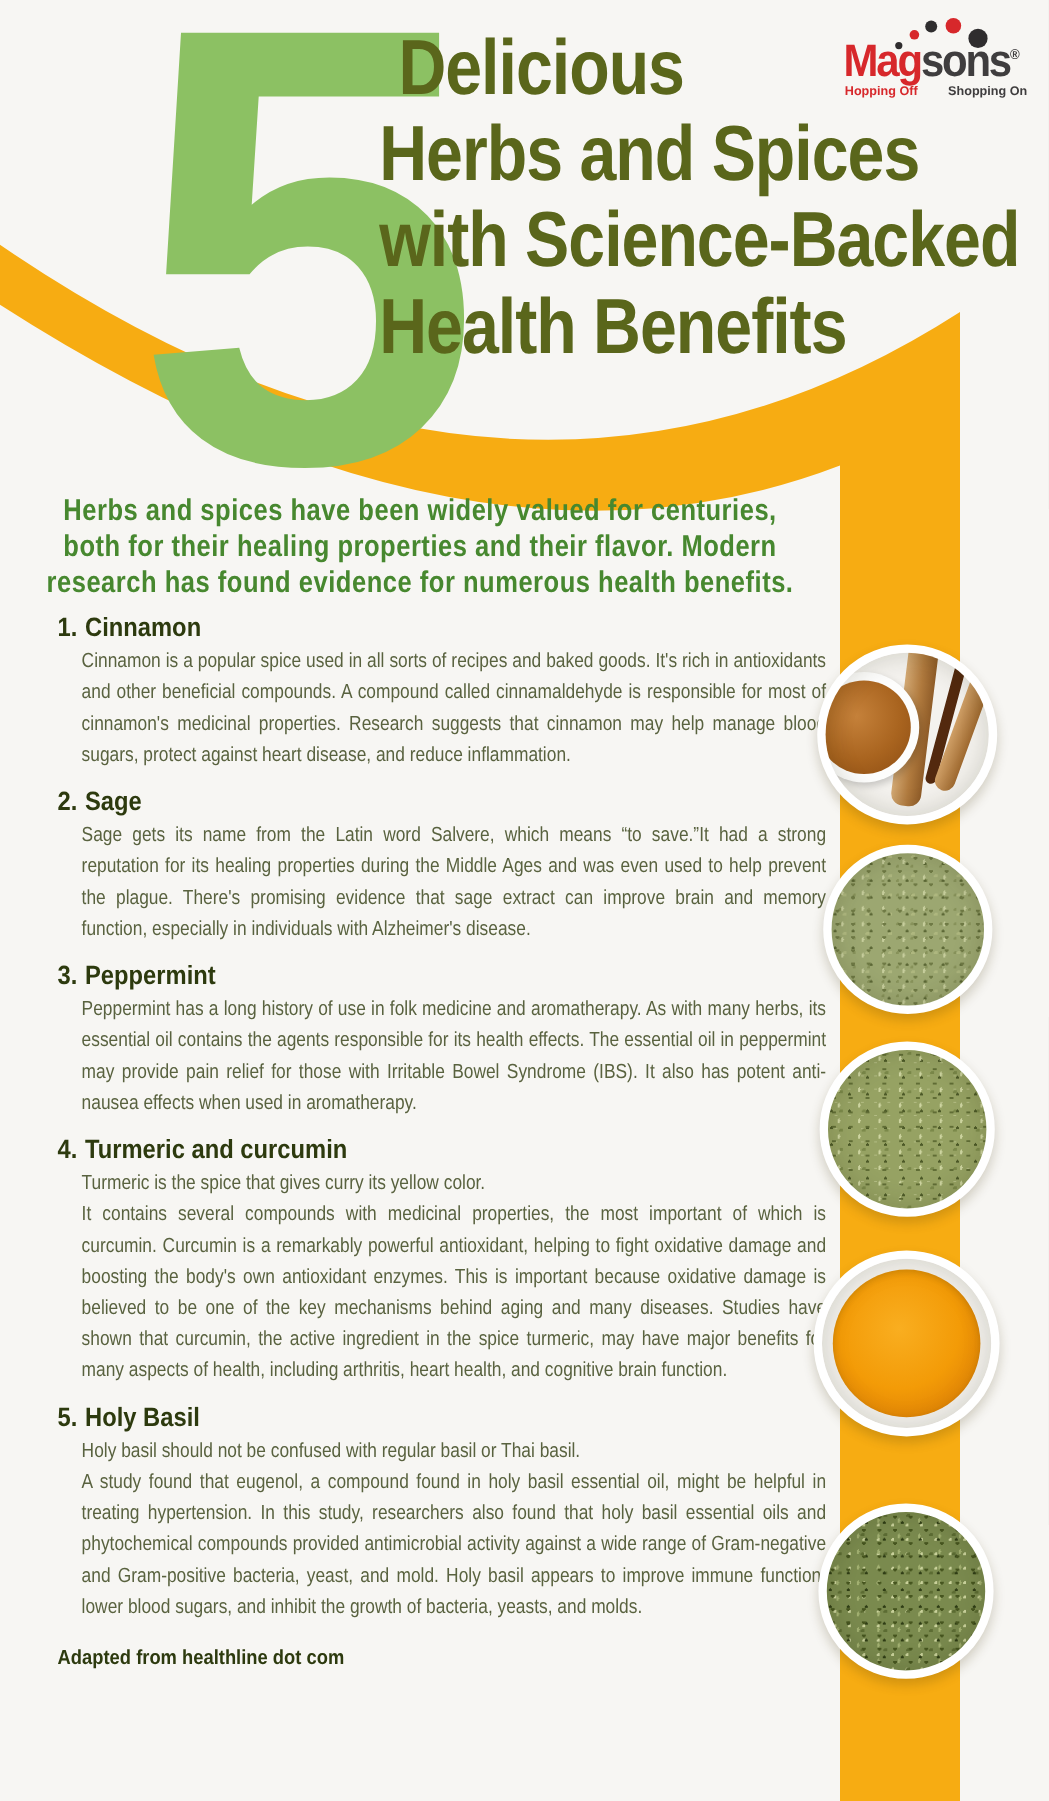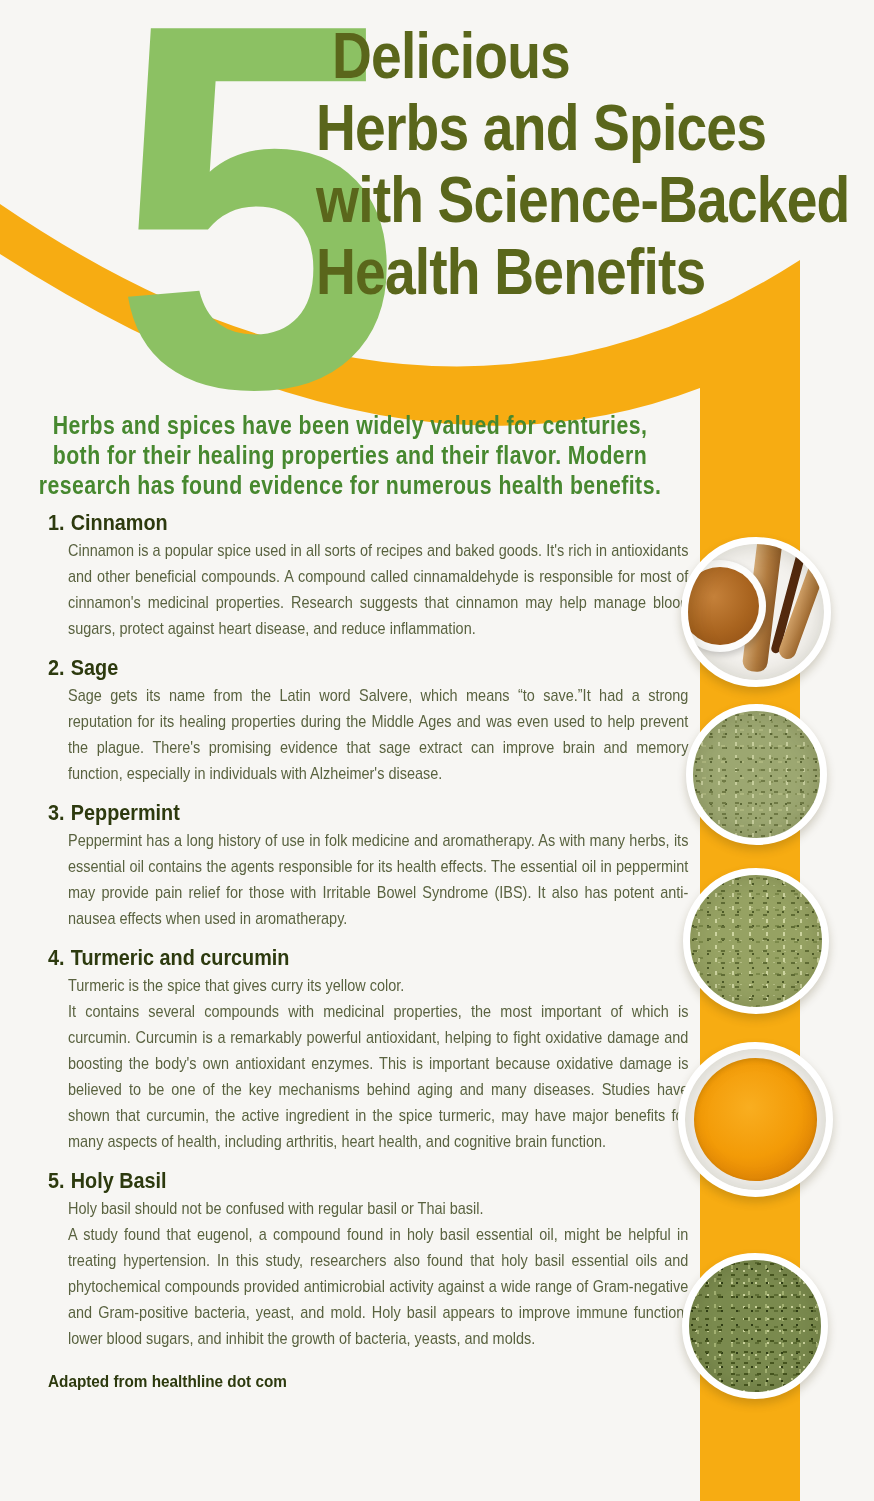--- a/index.html
+++ b/index.html
@@ -99,20 +99,32 @@
 
   <div class="big-num">5</div>
 
   <div class="title">
     <div class="tl tl-first">Delicious</div>
     <div class="tl">Herbs and Spices</div>
     <div class="tl">with Science-Backed</div>
     <div class="tl">Health Benefits</div>
   </div>
 
+  <div class="logo">
+    <span class="dot d1"></span>
+    <span class="dot d2"></span>
+    <span class="dot d3"></span>
+    <span class="dot d4"></span>
+    <span class="dot d5"></span>
+    <div class="wordmark"><span class="brand-red">Mag</span><span class="brand-dark">sons</span><span class="regmark">®</span></div>
+    <div class="tagline">
+      <span class="tag-red">Hopping Off</span>
+      <span class="tag-dark">Shopping On</span>
+    </div>
+  </div>
 
   <div class="content">
     <p class="intro">Herbs and spices have been widely valued for centuries, both for their healing properties and their flavor. Modern research has found evidence for numerous health benefits.</p>
 
     <section class="sec">
       <h2 class="sec-h"><span class="sec-num">1.</span><span>Cinnamon</span></h2>
       <p class="body">Cinnamon is a popular spice used in all sorts of recipes and baked goods. It's rich in antioxidants and other beneficial compounds. A compound called cinnamaldehyde is responsible for most of cinnamon's medicinal properties. Research suggests that cinnamon may help manage blood sugars, protect against heart disease, and reduce inflammation.</p>
     </section>
 
     <section class="sec">

